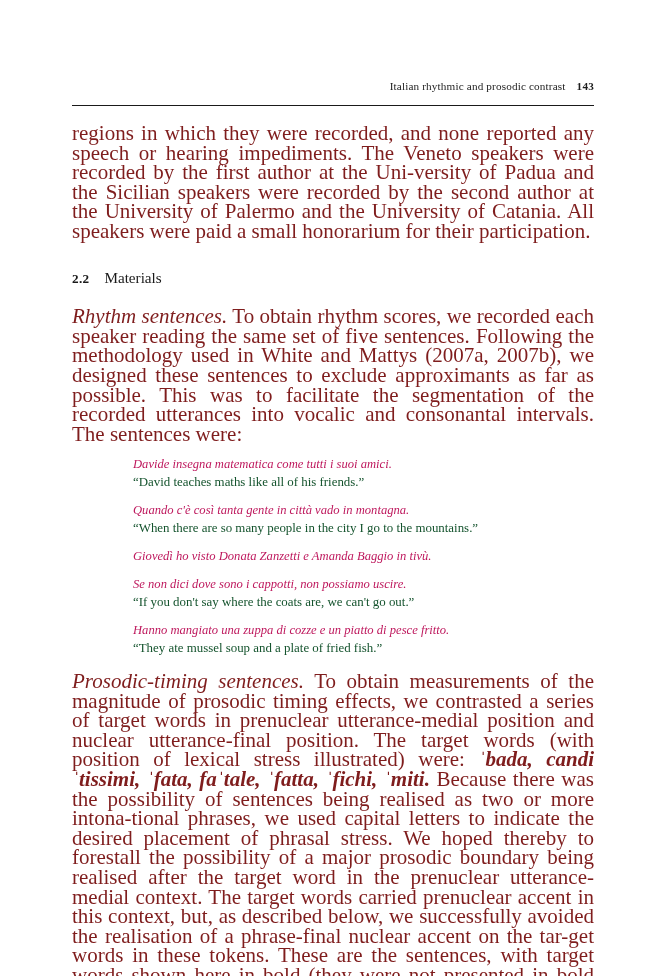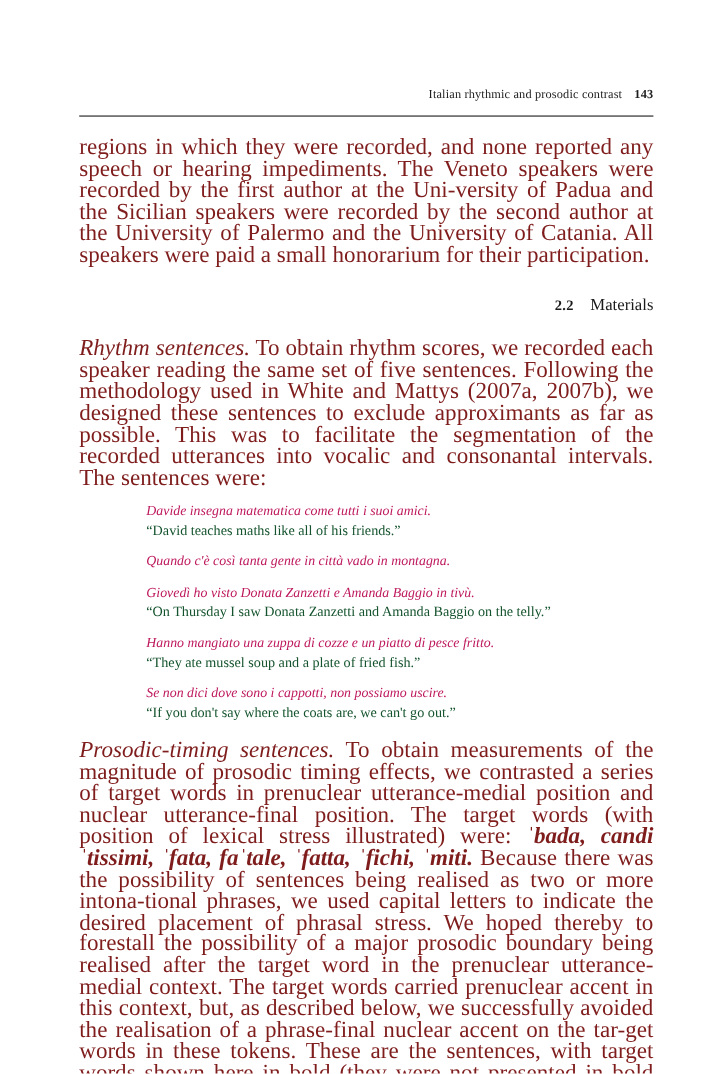--- a/index.html
+++ b/index.html
@@ -80,21 +80,20 @@
     font-style: italic;
   }
 
   h2.section {
     margin: 0;
     padding: 0;
     font-size: 14.6px;
     font-weight: normal;
     line-height: 19.6px;
     color: #1a1a1a;
-    text-align: right;
   }
   .sec-wrap {
     margin-top: 26px;
     margin-bottom: 19px;
   }
   .sec-num {
     font-weight: 700;
     letter-spacing: 0.3px;
     font-size: 13.2px;
   }
@@ -162,37 +161,37 @@
 
     <div class="examples">
 
       <div class="example">
         <div class="ex-source">Davide insegna matematica come tutti i suoi amici.</div>
         <div class="ex-gloss">“David teaches maths like all of his friends.”</div>
       </div>
 
       <div class="example">
         <div class="ex-source">Quando c'è così tanta gente in città vado in montagna.</div>
+        <div class="ex-gloss">“When there are so many people in the city I go to the mountains.”</div>
       </div>
 
       <div class="example">
         <div class="ex-source">Giovedì ho visto Donata Zanzetti e Amanda Baggio in tivù.</div>
-        <div class="ex-gloss">“On Thursday I saw Donata Zanzetti and Amanda Baggio on the telly.”</div>
+      </div>
+
+      <div class="example">
+        <div class="ex-source">Se non dici dove sono i cappotti, non possiamo uscire.</div>
+        <div class="ex-gloss">“If you don't say where the coats are, we can't go out.”</div>
       </div>
 
       <div class="example">
         <div class="ex-source">Hanno mangiato una zuppa di cozze e un piatto di pesce fritto.</div>
         <div class="ex-gloss">“They ate mussel soup and a plate of fried fish.”</div>
       </div>
 
-      <div class="example">
-        <div class="ex-source">Se non dici dove sono i cappotti, non possiamo uscire.</div>
-        <div class="ex-gloss">“If you don't say where the coats are, we can't go out.”</div>
-      </div>
-
     </div>
 
     <p class="body gap-before"><span class="runin">Prosodic-timing sentences.</span><span> To obtain measurements of the magnitude of prosodic timing effects, we contrasted a series of target words in prenuclear utterance-medial position and nuclear utterance-final position. The target words (with position of lexical stress illustrated) were: </span><span class="ipa">ˈbada, candiˈtissimi, ˈfata, faˈtale, ˈfatta, ˈfichi, ˈmiti.</span><span> Because there was the possibility of sentences being realised as two or more intona-tional phrases, we used capital letters to indicate the desired placement of phrasal stress. We hoped thereby to forestall the possibility of a major prosodic boundary being realised after the target word in the prenuclear utterance-medial context. The target words carried prenuclear accent in this context, but, as described below, we successfully avoided the realisation of a phrase-final nuclear accent on the tar-get words in these tokens. These are the sentences, with target words shown here in bold (they were not presented in bold for participants):</span></p>
 
     <div class="examples">
 
 
       <div class="example">
         <div class="ex-source"><span>Ai fried </span><span class="bold">canditissimi</span><span> SORRISI non ci </span><span class="bold">BADA</span><span>.</span></div>
         <div class="ex-gloss">“He takes no notice of her very clear obtain.”</div>

